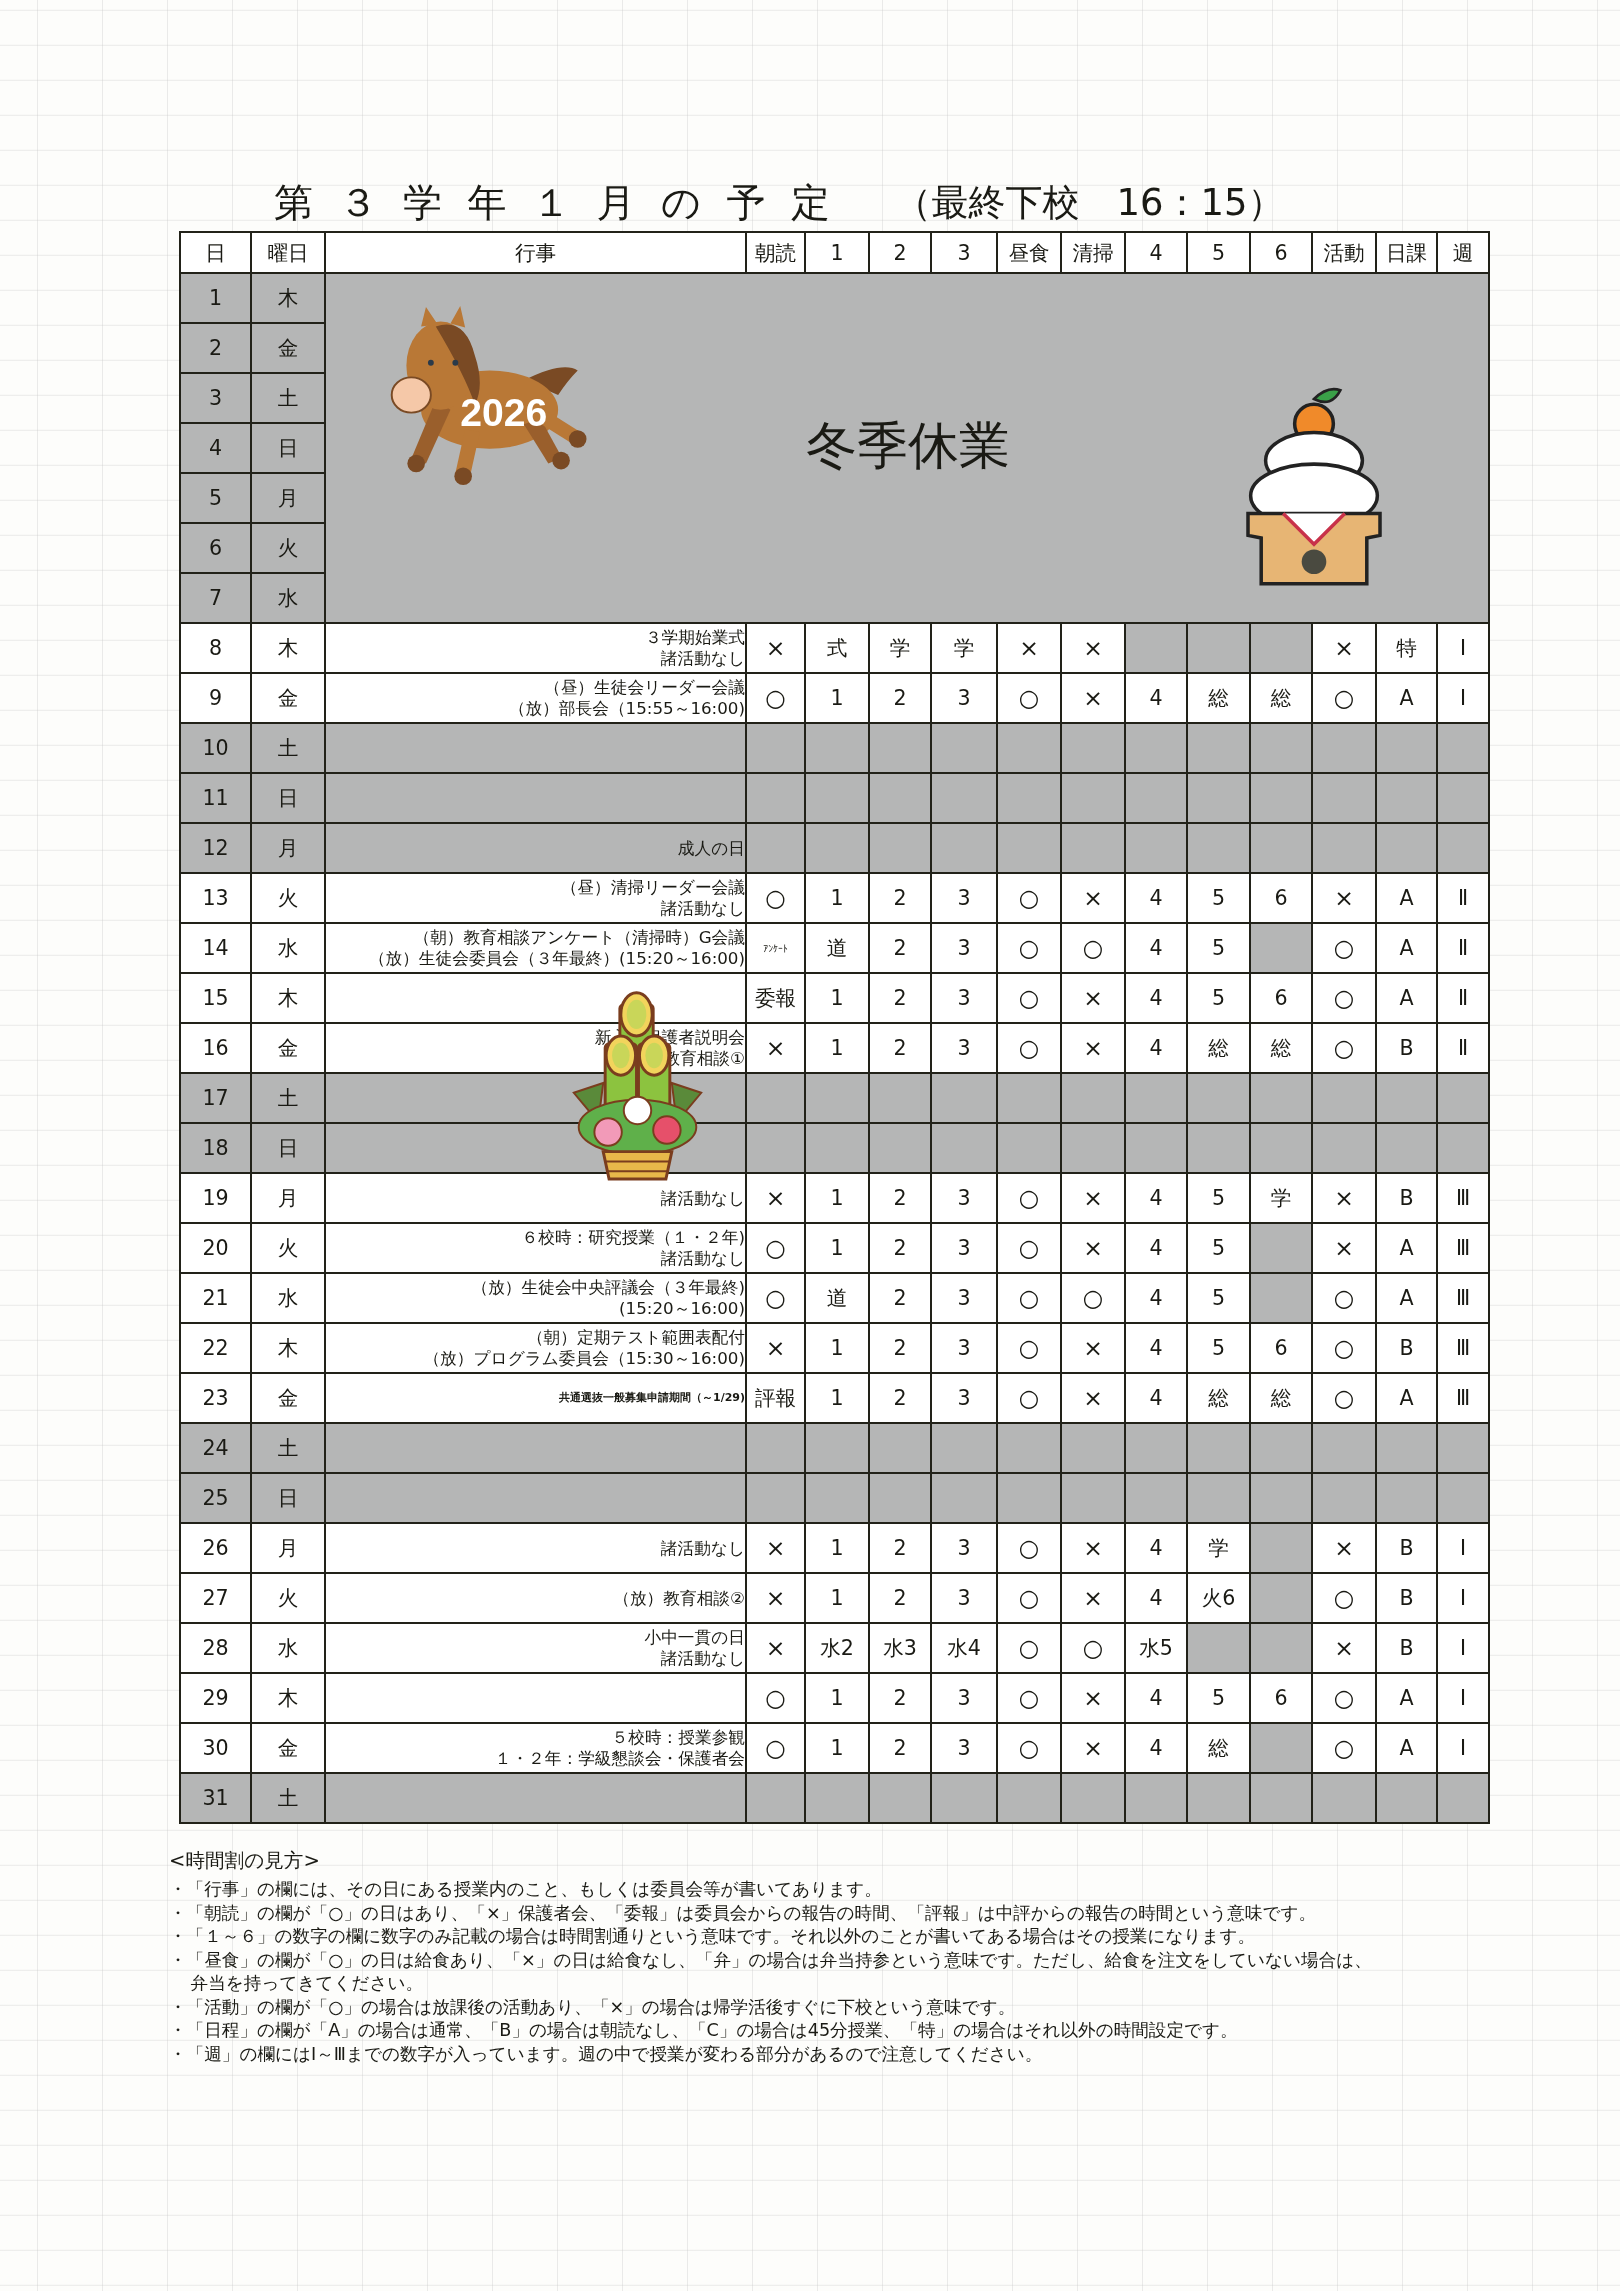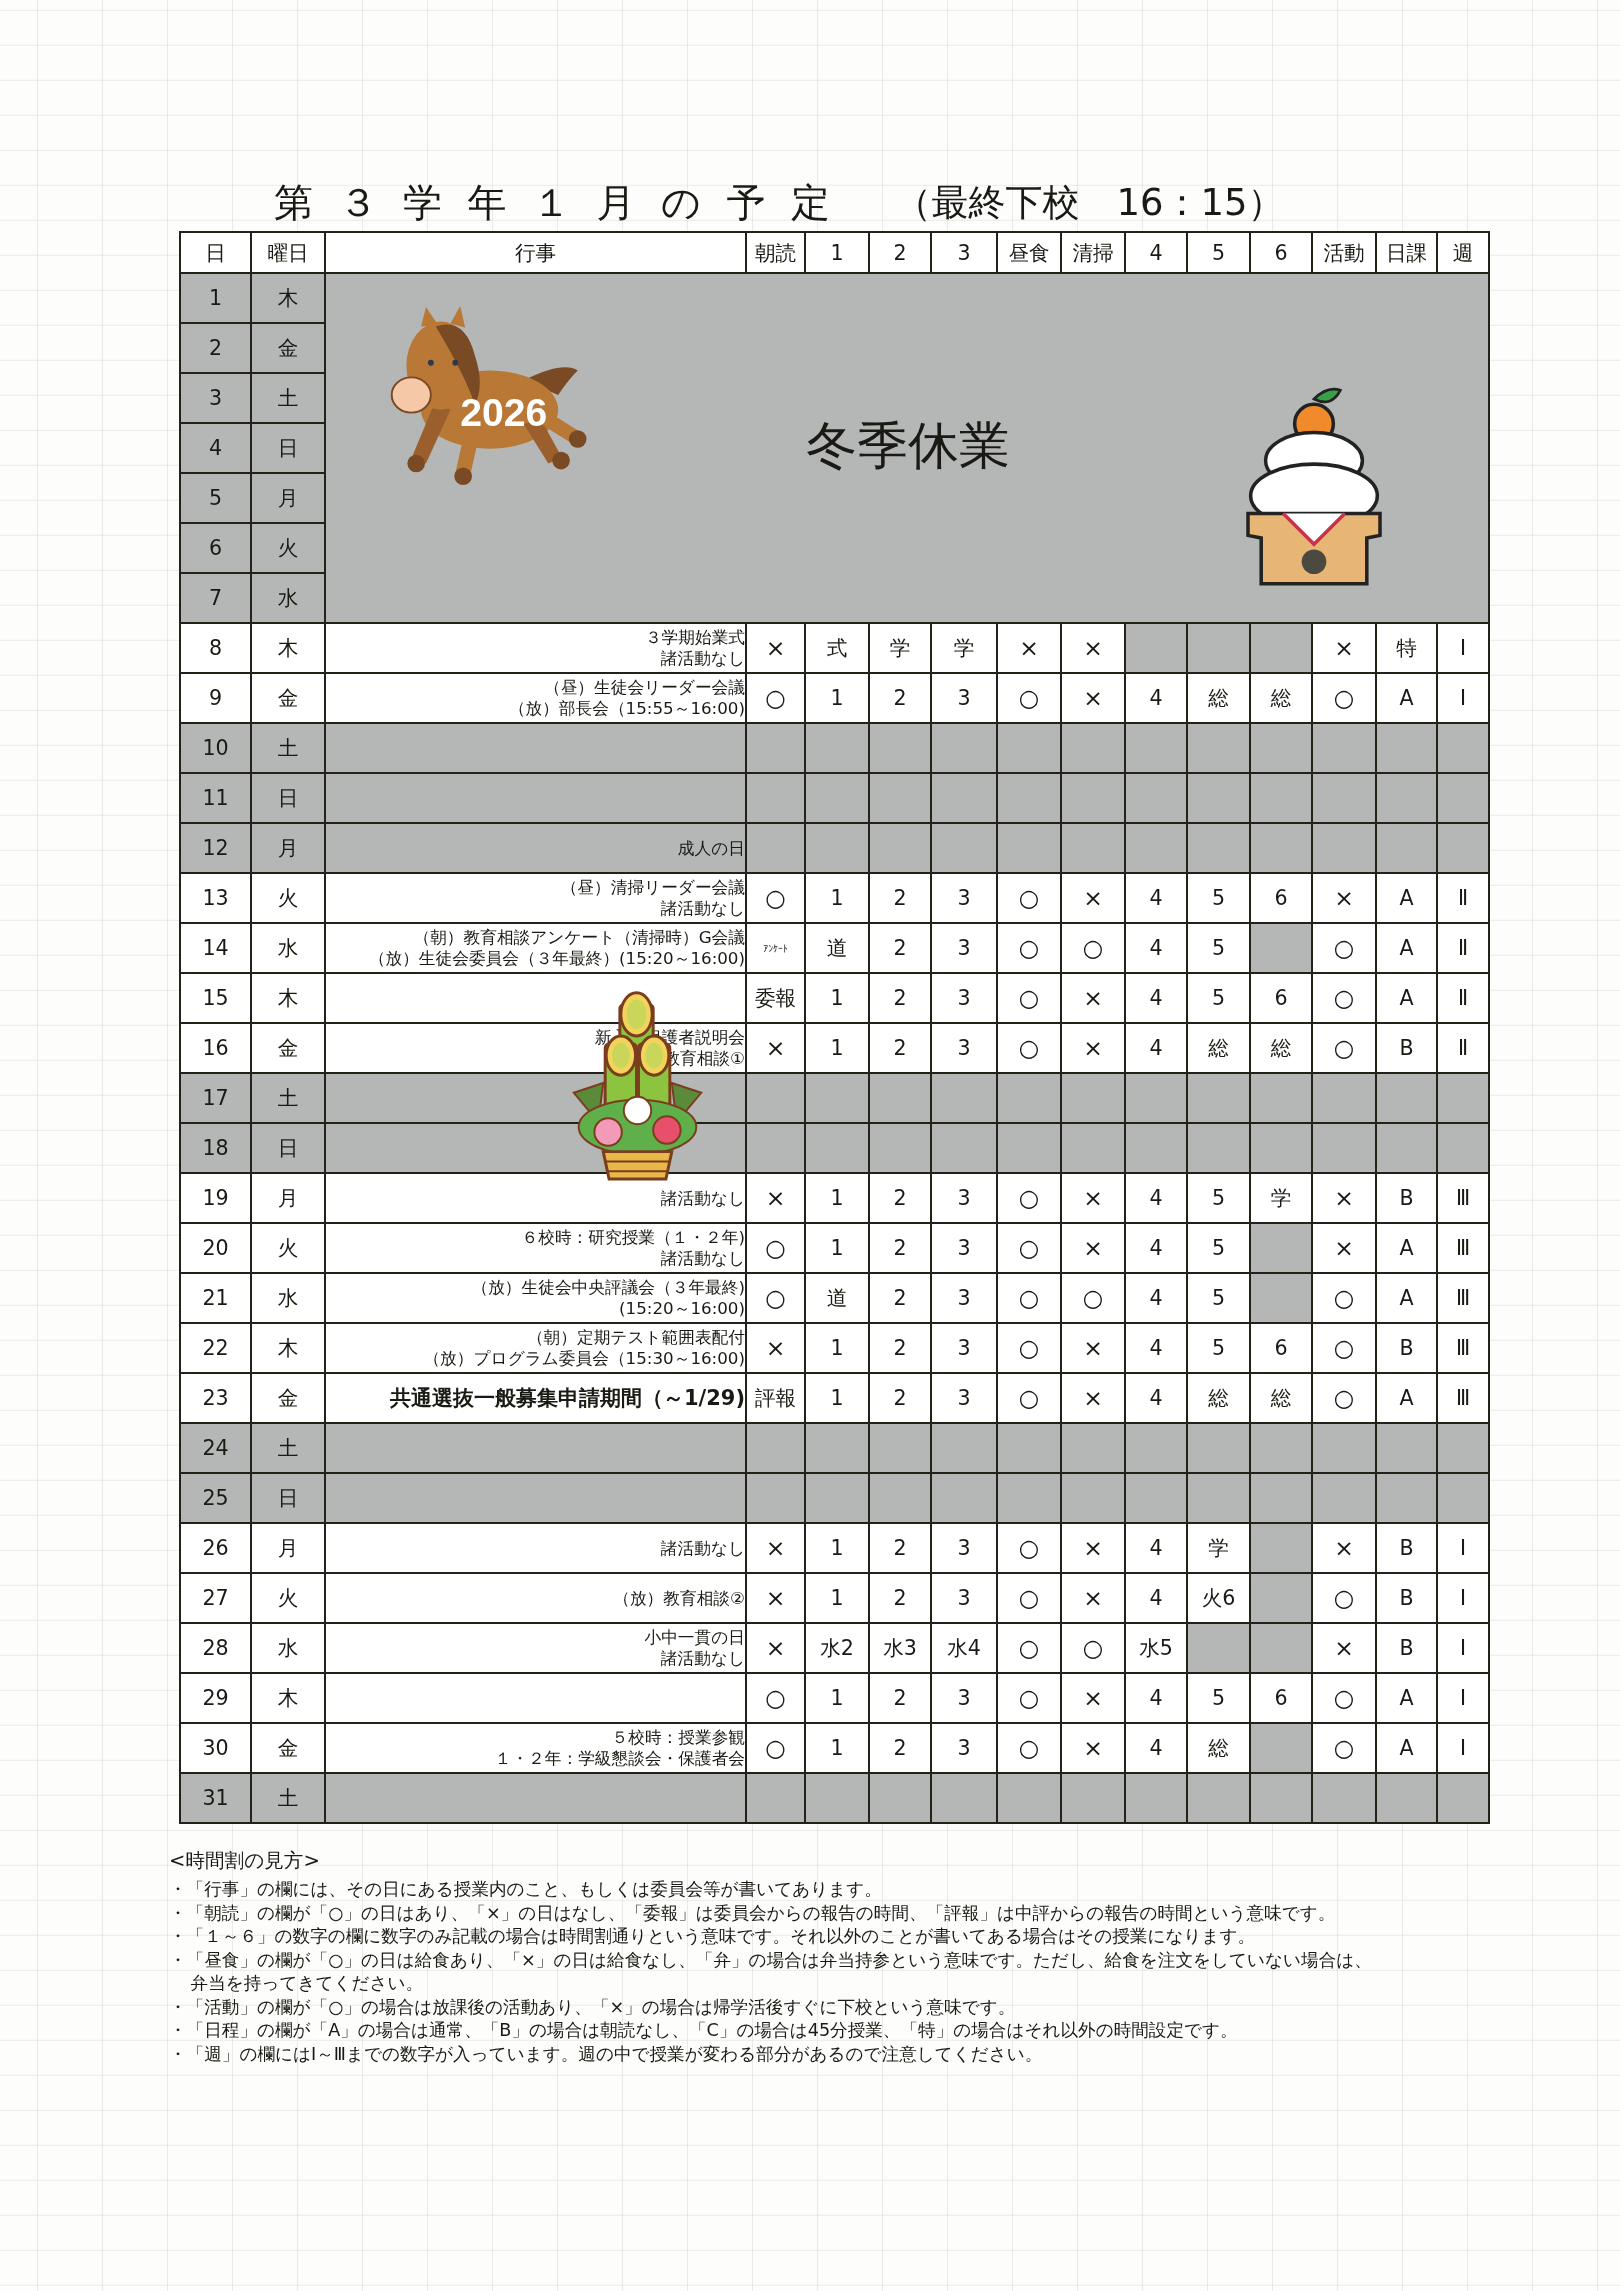--- a/index.html
+++ b/index.html
@@ -29,21 +29,21 @@
   .grid td, .grid th {
     border: 2px solid #222219; padding: 0; text-align: center; vertical-align: middle;
     font-weight: normal; font-size: 20.6px; height: 48px; overflow: hidden;
     background: #ffffff;
   }
   .grid th { height: 39px; font-size: 20.6px; }
   .grid td.thick-l, .grid th.thick-l { border-left: 2.9px solid #1d1d15; }
   .grid td.gray { background: #b5b6b6; }
   .grid td.ev { text-align: right; padding-left: 3.9px; font-size: 16.7px; line-height: 20.6px; }
   .grid td.ev .line { display: block; white-space: nowrap; }
-  .grid td.ev.bold { font-weight: bold; font-size: 21px; }
+  .grid td.ev.bold { font-weight: bold; font-size: 11px; }
   .grid td.small { font-size: 9.8px; }
   .grid td.mark { font-size: 23.5px; }
   .holiday-block { position: relative; background: #b5b6b6 !important; }
   .holiday-label {
     position: absolute; left: 480px; top: 133px; font-size: 51px; white-space: nowrap;
   }
   .horse { position: absolute; left: 51px; top: 23.5px; width: 235px; height: 186px; }
   .mochi { position: absolute; left: 900px; top: 100px; width: 176px; height: 216px; }
   .kadomatsu { position: absolute; left: 564px; top: 985px; width: 147px; height: 196px; }
   .notes { position: absolute; left: 169px; top: 1849px; width: 1333px; font-size: 17.6px; line-height: 23.5px; }
@@ -609,21 +609,21 @@
         <td class="gray thick-l"></td>
         <td class="gray"></td>
         <td class="gray"></td>
       </tr>
     </tbody>
 </table>
 
 <div class="notes">
   <div class="heading">&lt;時間割の見方&gt;</div>
   <div class="item">・「行事」の欄には、その日にある授業内のこと、もしくは委員会等が書いてあります。</div>
-  <div class="item">・「朝読」の欄が「○」の日はあり、「×」の日はなし、「委報」は委員会からの報告の時間、「評報」は中評からの報告の時間という意味です。</div>
+  <div class="item">・「朝読」の欄が「○」の日はあり、「×」保護者会、「委報」は委員会からの報告の時間、「評報」は中評からの報告の時間という意味です。</div>
   <div class="item">・「１～６」の数字の欄に数字のみ記載の場合は時間割通りという意味です。それ以外のことが書いてある場合はその授業になります。</div>
   <div class="item">・「昼食」の欄が「○」の日は給食あり、「×」の日は給食なし、「弁」の場合は弁当持参という意味です。ただし、給食を注文をしていない場合は、</div>
   <div class="item cont">弁当を持ってきてください。</div>
   <div class="item">・「活動」の欄が「○」の場合は放課後の活動あり、「×」の場合は帰学活後すぐに下校という意味です。</div>
   <div class="item">・「日程」の欄が「A」の場合は通常、「B」の場合は朝読なし、「C」の場合は45分授業、「特」の場合はそれ以外の時間設定です。</div>
   <div class="item">・「週」の欄にはⅠ～Ⅲまでの数字が入っています。週の中で授業が変わる部分があるので注意してください。</div>
 </div>
 
 <svg class="kadomatsu" viewBox="0 0 150 200">
   <rect x="57" y="20" width="34" height="110" rx="4" fill="#8cc33f" stroke="#7a3d1e" stroke-width="3"></rect>

